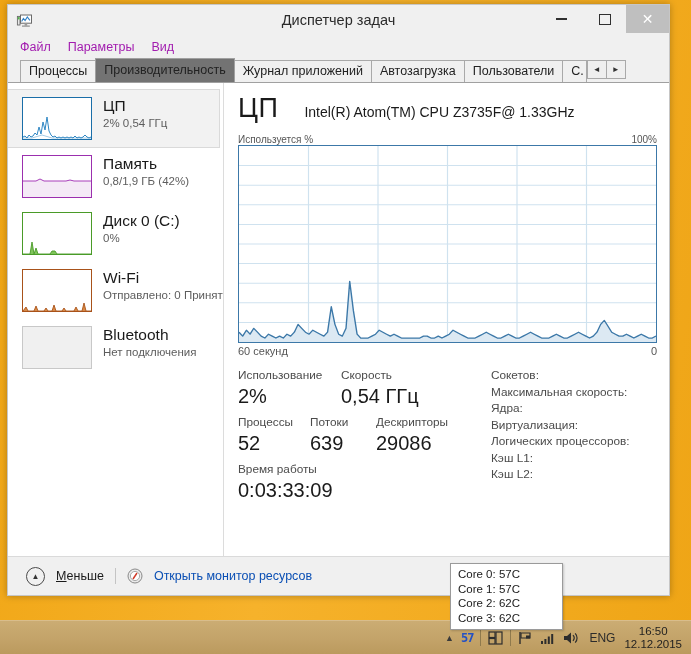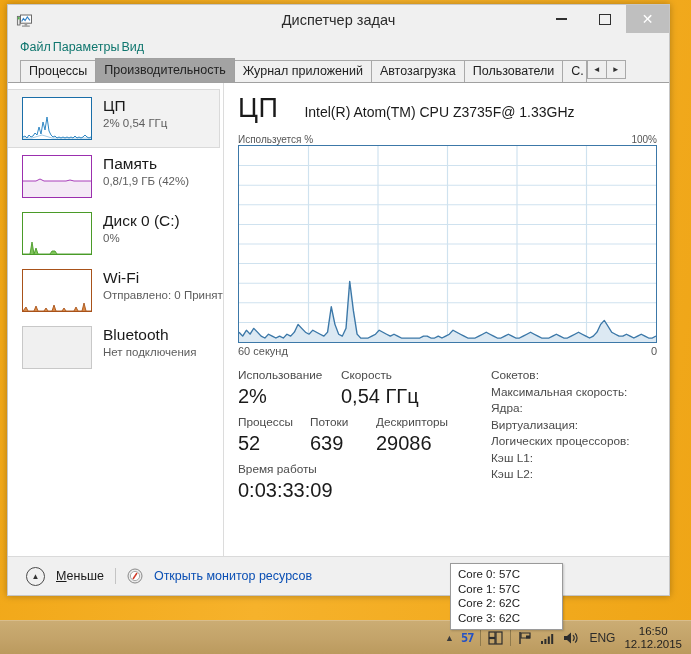--- a/index.html
+++ b/index.html
@@ -41,30 +41,30 @@
     font-size:14.5px;color:#2b2b2b;
   }
   .caption-btns{position:absolute;right:0;top:0;display:flex;height:28px;}
   .capbtn{width:43px;height:28px;display:flex;align-items:center;justify-content:center;color:#303030;}
   .capbtn.close{background:#bfbfbf;color:#fff;}
   .dash{width:11px;height:2px;background:#303030;}
   .sq{width:10px;height:9px;border:1.6px solid #303030;}
   .xx{font-size:14px;line-height:1;}
 
   
-  #menubar{height:20px;display:flex;align-items:center;gap:2px;padding-left:12px;font-size:12.5px;color:#0f766e;flex:0 0 auto;}
+  #menubar{height:20px;display:flex;align-items:center;gap:17px;padding-left:12px;font-size:12.5px;color:#a21caf;flex:0 0 auto;}
 
   
   #tabstrip{height:25px;display:flex;align-items:flex-end;padding-left:12px;position:relative;flex:0 0 auto;background:#f0f0f0;}
   .tab{
     height:21px;line-height:21px;padding:0 8px;font-size:12.5px;color:#222;
     border:1px solid #a9a9a9;border-bottom:none;background:#f0f0f0;margin-right:-1px;
     white-space:nowrap;
   }
-  .tab.active{background:#a3a3a3;height:23px;line-height:23px;border-color:#a0a0a0;position:relative;z-index:3;}
+  .tab.active{background:#737373;height:23px;line-height:23px;border-color:#a0a0a0;position:relative;z-index:3;}
   .tab.clipped{padding-right:2px;overflow:hidden;}
   #tabscroll{display:flex;margin-left:2px;align-self:center;}
   .scrollbtn{width:18px;height:17px;border:1px solid #a9a9a9;background:#efefef;display:flex;align-items:center;justify-content:center;font-size:8px;color:#333;margin-left:-1px;}
 
   
   #content{flex:1 1 auto;background:#fff;border-top:1px solid #a0a0a0;display:flex;position:relative;min-height:0;}
   #sidebar{width:215px;flex:0 0 215px;border-right:1px solid #dcdcdc;padding-top:6px;overflow:hidden;}
   .res{display:flex;gap:11px;padding:7px 0 7px 14px;align-items:flex-start;}
   .res.sel{background:#f2f2f2;border:1px solid #dadada;border-left:none;margin-right:3px;}
   .thumb{width:70px;height:43px;flex:0 0 70px;background:#fff;position:relative;overflow:hidden;}

